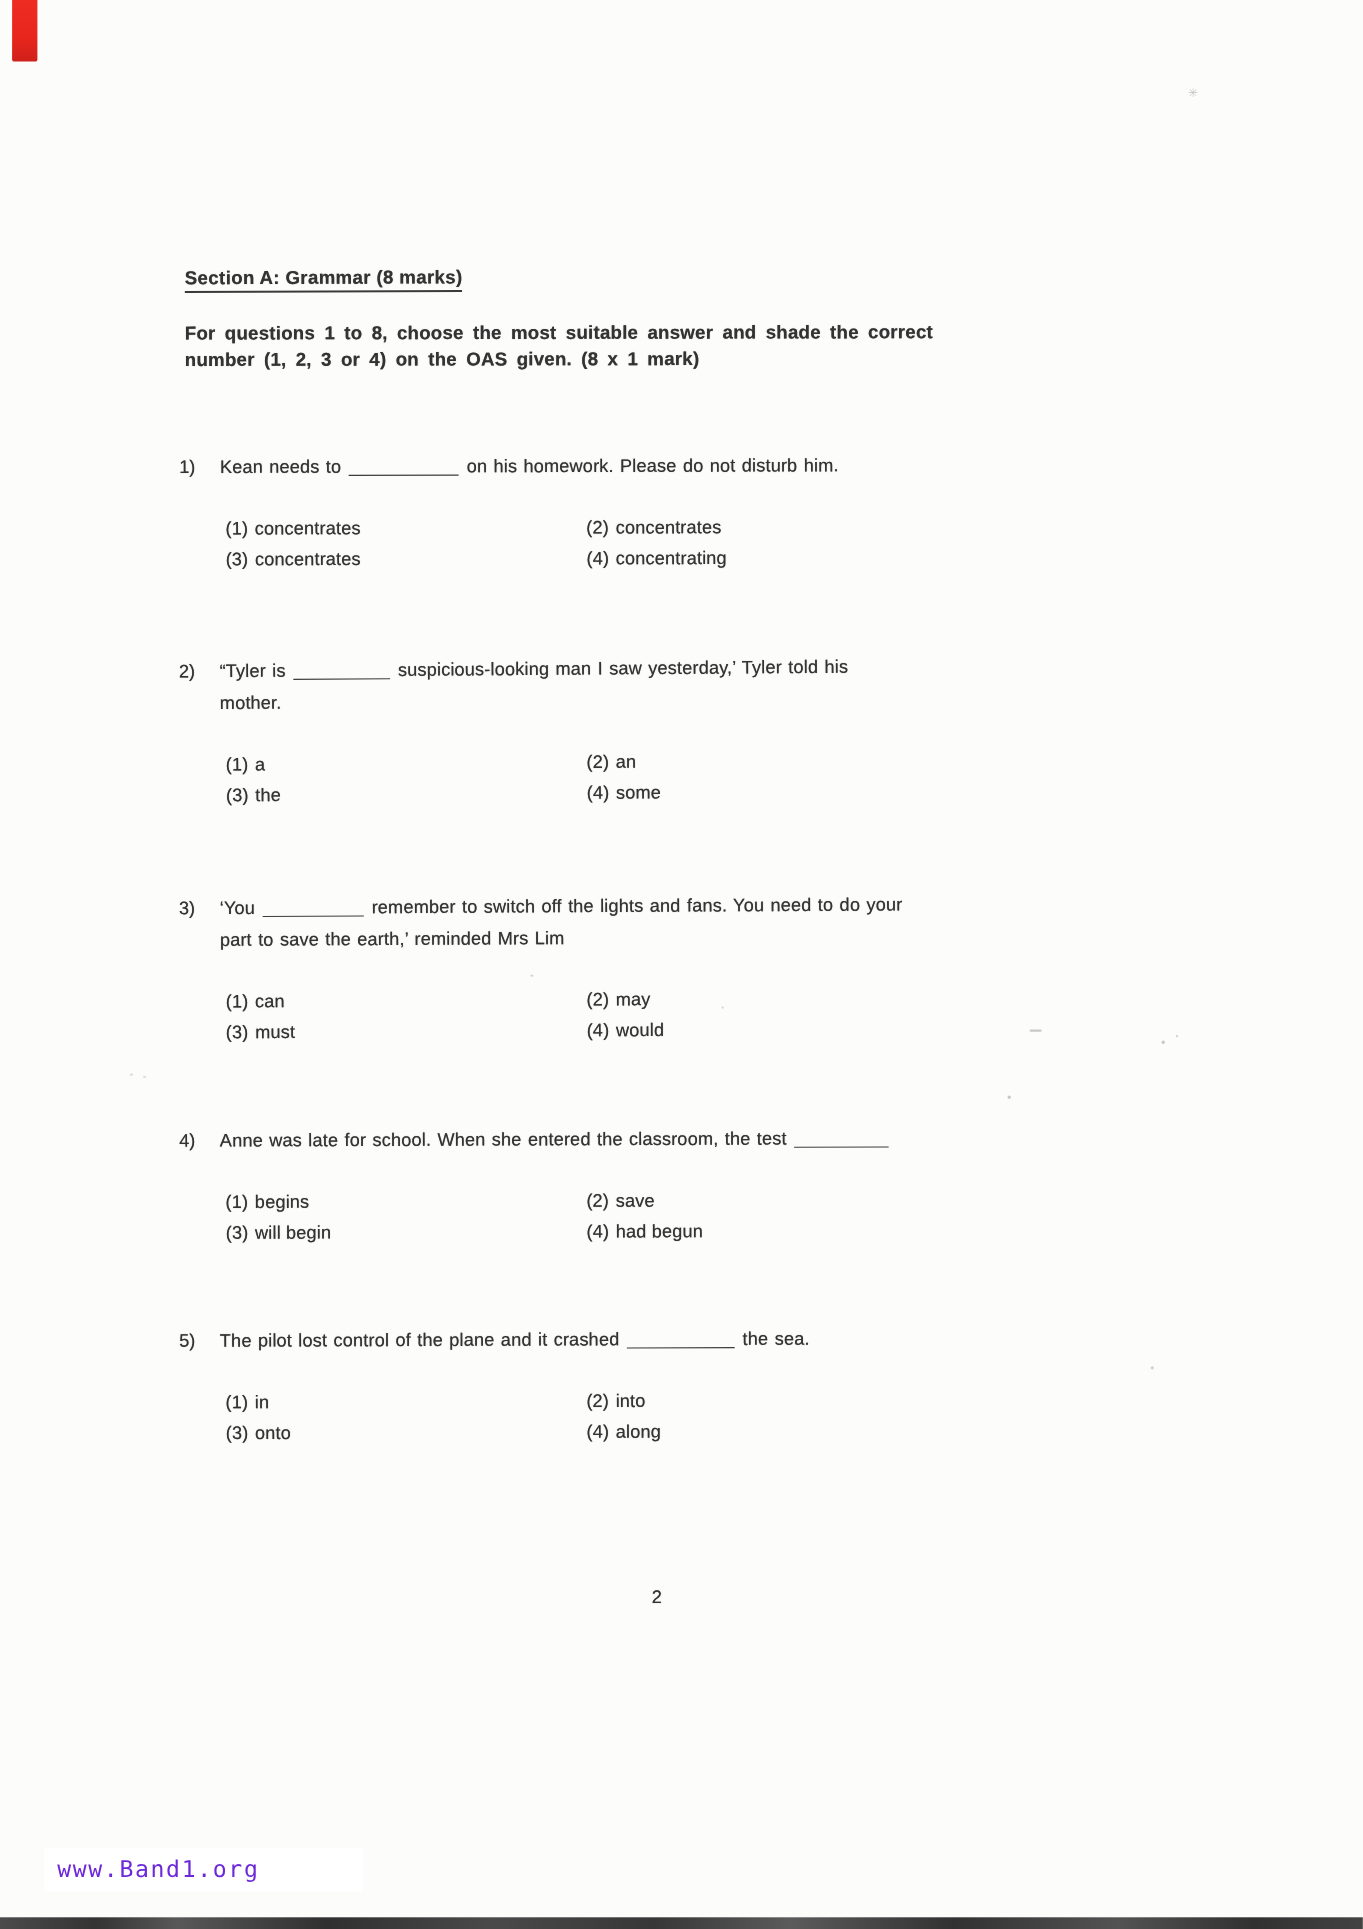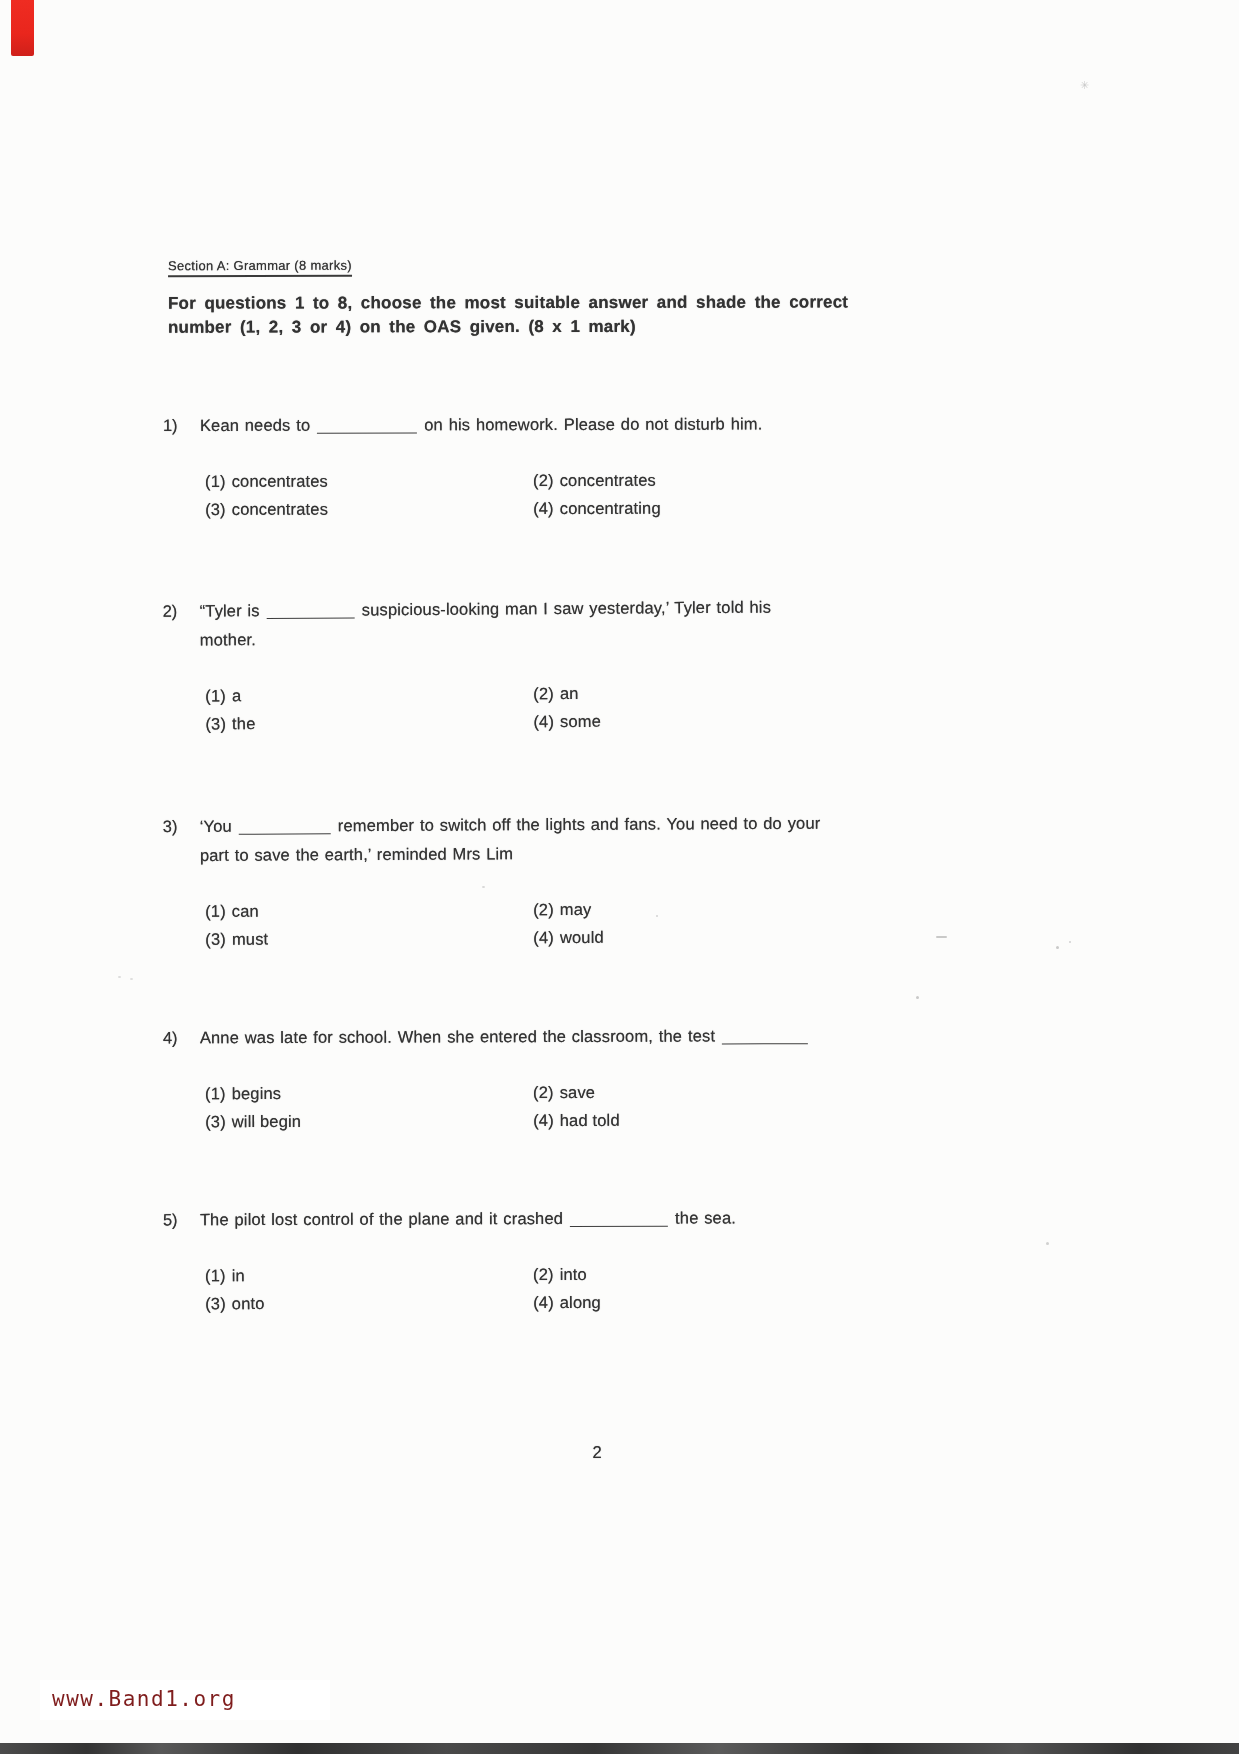--- a/index.html
+++ b/index.html
@@ -14,22 +14,22 @@
 
   
   .corner-mark{
     position:absolute;left:11px;top:0;width:23px;height:56px;
     background:linear-gradient(180deg,#ef2c22 0%,#e9261d 60%,#cf201a 100%);
     border-radius:0 0 2px 2px;
   }
 
   
   .heading{
-    position:absolute;left:168px;top:258px;
-    font-size:13px;font-weight:normal;letter-spacing:0.3px;
+    position:absolute;left:168px;top:243px;
+    font-size:17px;font-weight:bold;letter-spacing:0.3px;
     transform:rotate(-0.2deg);
   }
   .heading .underline{border-bottom:2px solid #3a3a3a;padding-bottom:2px;}
 
   
   .instructions{
     position:absolute;left:168px;top:291px;width:790px;
     font-size:17px;font-weight:bold;line-height:24px;
     word-spacing:3.5px;letter-spacing:0.2px;
     transform:rotate(-0.1deg);
@@ -67,21 +67,21 @@
   }
 
   
   .watermark-band{
     position:absolute;left:40px;top:1680px;width:290px;height:40px;
     background:#ffffff;
   }
   .watermark{
     position:absolute;left:52px;top:1687px;
     font-family:"DejaVu Sans Mono",monospace;
-    font-size:21px;letter-spacing:1.5px;color:#7f1d1d;text-align:center;
+    font-size:21px;letter-spacing:1.5px;color:#6d28d9;text-align:center;
   }
 
   
   .scan-edge-band{
     position:absolute;left:0;right:0;bottom:0;height:11px;
     background:linear-gradient(90deg,
       #3c3c3c 0%,#222 7%,#4a4a4a 13%,#1e1e1e 24%,#3a3a3a 36%,
       #262626 48%,#4d4d4d 58%,#202020 70%,#444 82%,#1f1f1f 92%,#333 100%);
     opacity:0.92;
   }
@@ -167,21 +167,21 @@
       <div class="q-num">4)</div>
       <div class="q-body">
         <div class="q-line">
           <span>Anne was late for school. When she entered the classroom, the test</span><span class="blank w-q4"></span><span></span>
         </div>
 
         <div class="options">
           <div class="opt"><span class="opt-num">(1)</span><span>begins</span></div>
           <div class="opt"><span class="opt-num">(2)</span><span>save</span></div>
           <div class="opt"><span class="opt-num">(3)</span><span>will begin</span></div>
-          <div class="opt"><span class="opt-num">(4)</span><span>had told</span></div>
+          <div class="opt"><span class="opt-num">(4)</span><span>had begun</span></div>
         </div>
       </div>
     </div>
   </div>
 
   <div class="question rot-d scan-text" style="top:1204px">
     <div class="q-row">
       <div class="q-num">5)</div>
       <div class="q-body">
         <div class="q-line">

